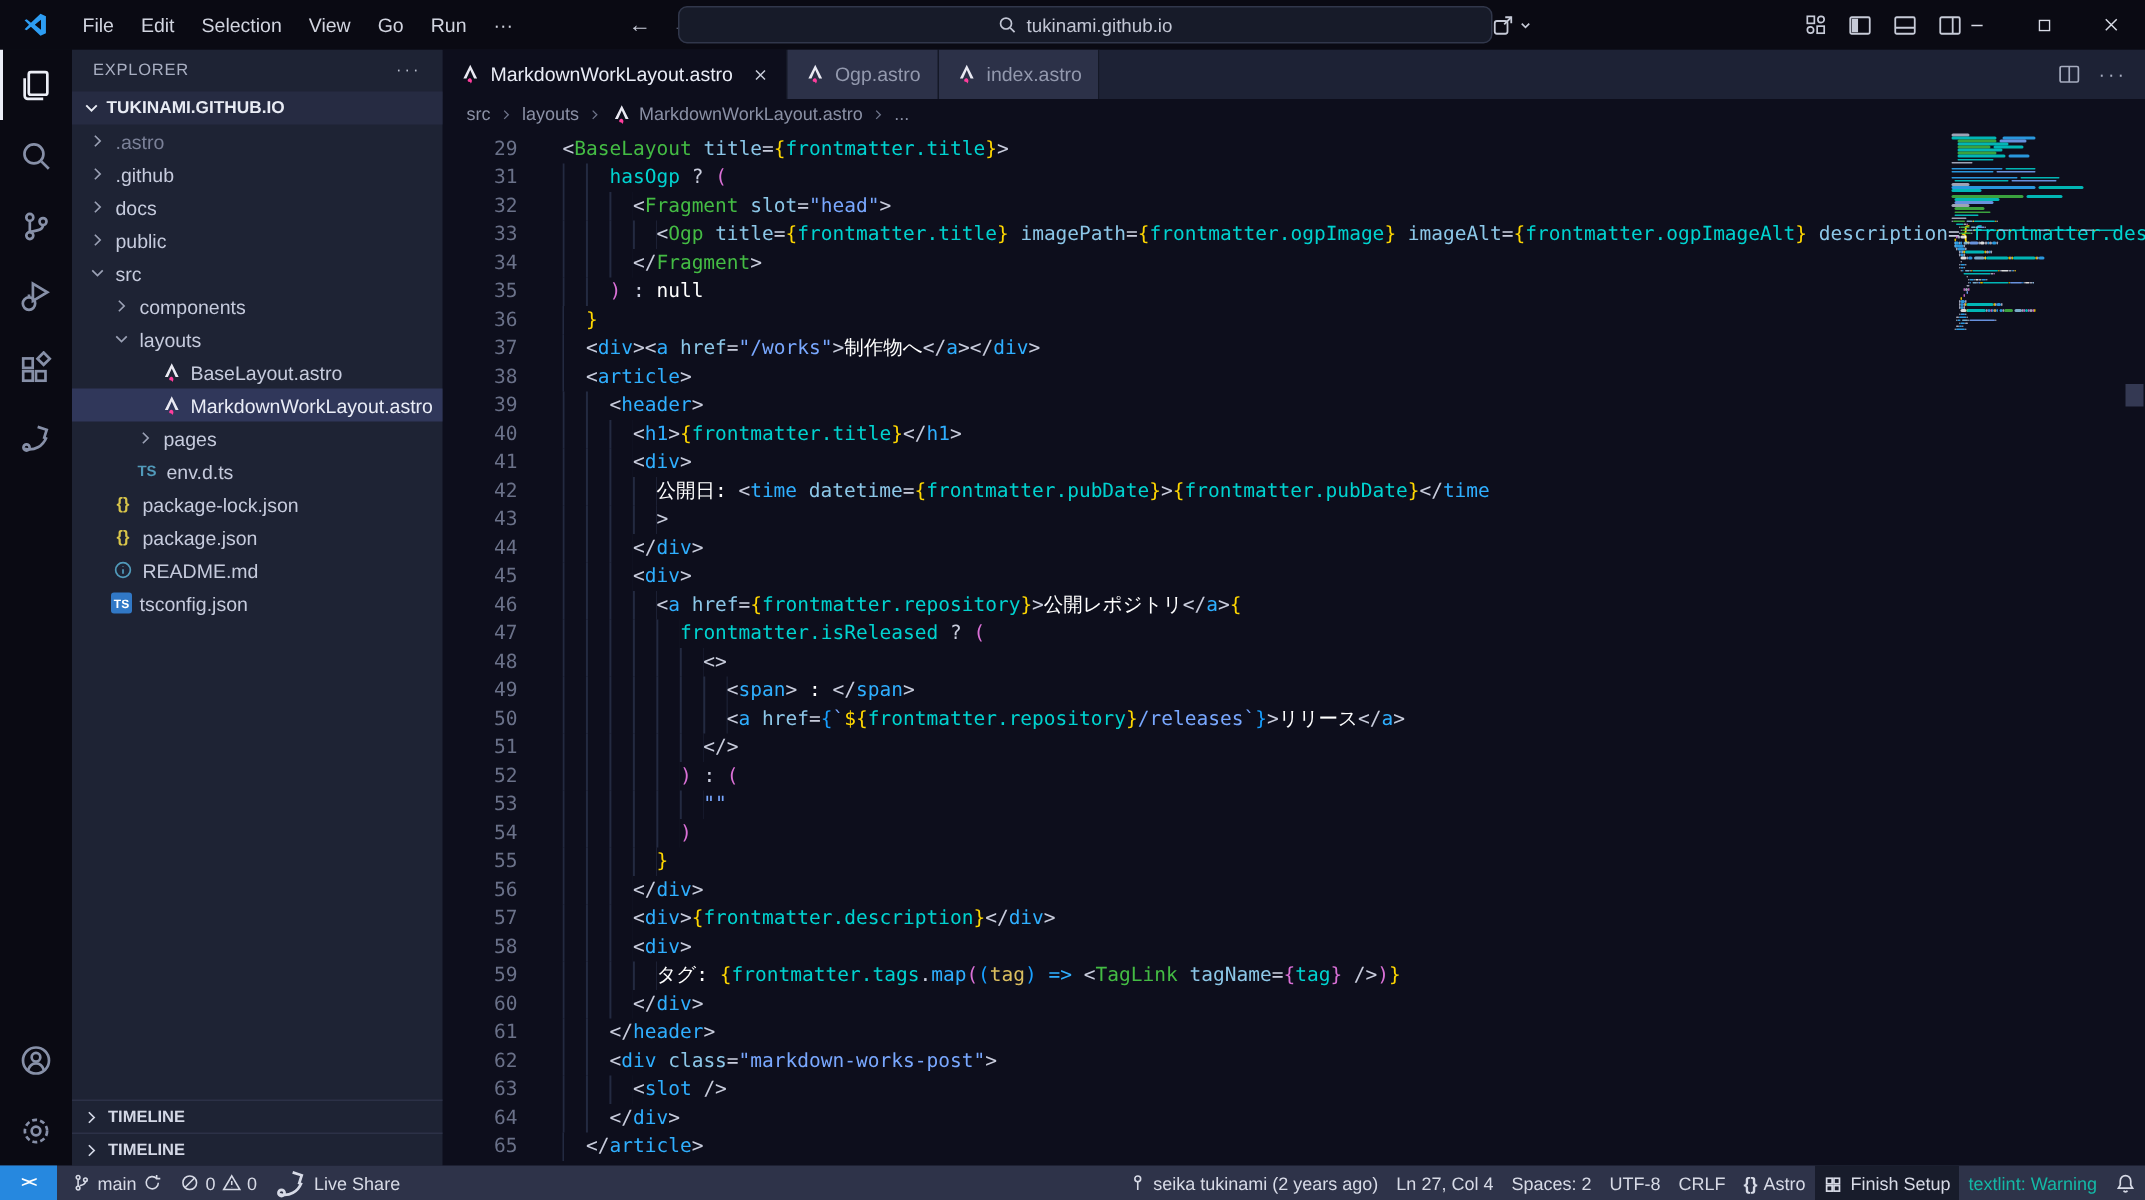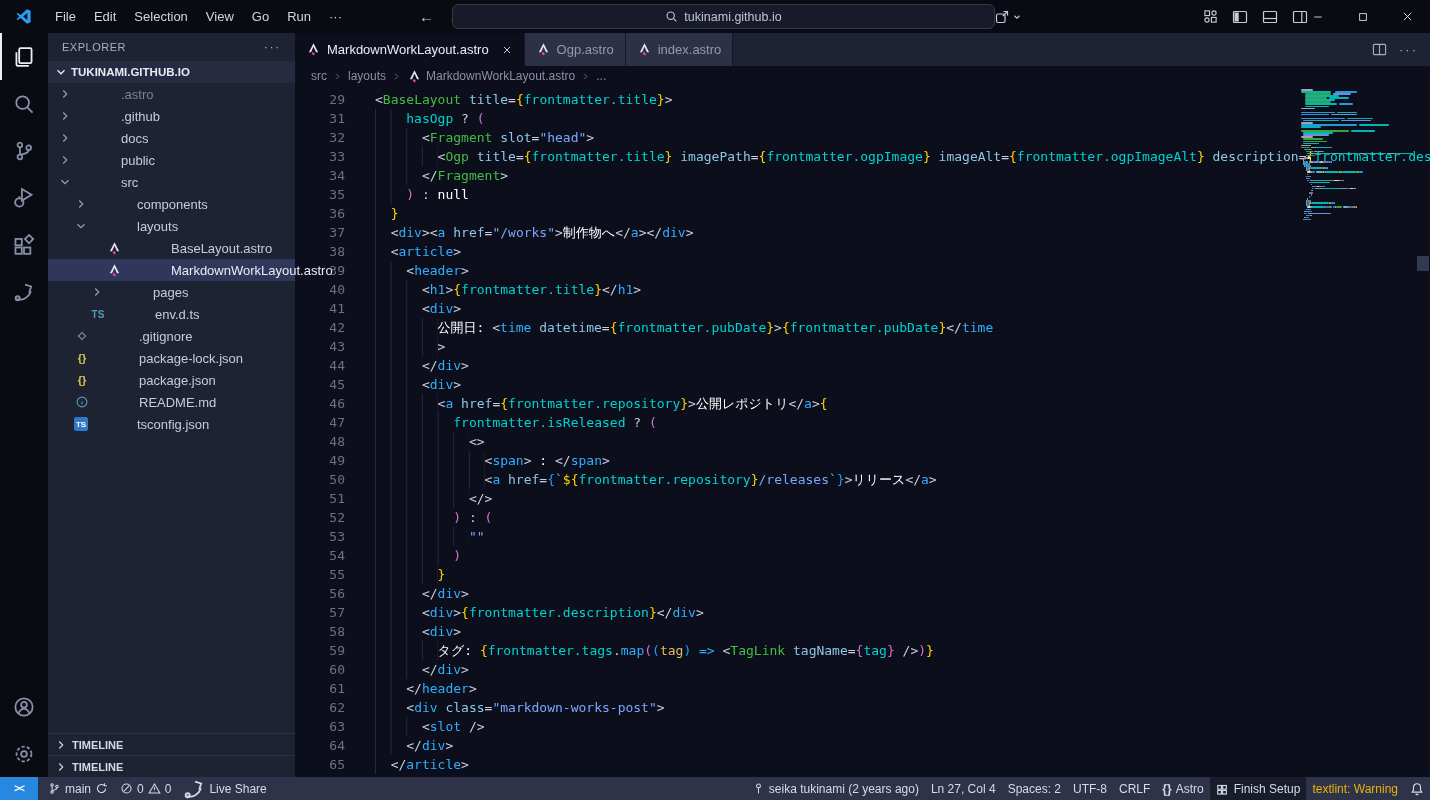--- a/index.html
+++ b/index.html
@@ -28,21 +28,21 @@
   .ab-icon { height:47px; display:flex; align-items:center; justify-content:center; color:#8790a8; border-left:2px solid transparent; border-right:2px solid transparent; }
   .ab-icon.active { color:#eceef6; border-left-color:#eceef6; }
   .ab-bottom { margin-top:auto; }
 
   
   .sidebar { width:247px; background:var(--sidebar_bg,#1e2334); flex:none; position:relative; color:#c6cbdd; }
   .sb-header { height:28px; display:flex; align-items:center; padding:0 14px; font-size:11px; letter-spacing:.5px; color:#a9afc2; }
   .sb-header .more { margin-left:auto; letter-spacing:2px; color:#b9bece; }
   .sb-root { height:22px; display:flex; align-items:center; gap:3px; font-weight:bold; font-size:11.5px; color:#e8ebf4; background:#262b42; padding-left:6px; }
   .tree {}
-  .trow { height:22px; display:flex; align-items:center; cursor:default;gap:44px; }
+  .trow { height:22px; display:flex; align-items:center; cursor:default; }
   .trow .lbl { margin-left:5px; white-space:nowrap; }
   .trow.dim .lbl { color:#7b8198; }
   .trow.selected { background:#30375a; color:#e9ecf6; }
   .trow .chev { color:#9ba1b5; }
   .ficon { width:16px; height:16px; display:inline-flex; align-items:center; justify-content:center; font-size:9px; font-weight:bold; flex:none; }
   .ficon.ts { color:#519aba; font-size:10px; }
   .ficon.js { color:#d8c54a; font-size:10px; }
   .ficon.json { color:#d8c54a; font-size:11px; }
   .ficon.tsconfig { background:#3178c6; color:#fff; font-size:8px; border-radius:2px; width:14px; height:14px; }
   .sb-panels { position:absolute; bottom:0; left:0; right:0; }
@@ -76,21 +76,21 @@
 
   .minimap { position:absolute; top:3px; right:15px; width:114px; height:100%; }
   .minimap i { position:absolute; height:1.5px; border-radius:1px; opacity:.85; }
   .vscroll { position:absolute; right:0; top:0; width:14px; height:100%; }
   .vthumb { position:absolute; top:170px; right:1px; width:12px; height:15px; background:#4a5172; opacity:.65; }
 
   
   .statusbar { position:absolute; bottom:0; left:0; right:0; height:23px; background:var(--statusbar_bg,#2e3349); display:flex; align-items:center; font-size:12px; color:#d7dae6; z-index:30; }
   .sb-remote { width:38px; height:23px; background:var(--remote_bg,#2688df); color:#fff; display:flex; align-items:center; justify-content:center; font-weight:bold; font-size:10px; letter-spacing:-1px; flex:none; }
   .sitem { display:flex; align-items:center; gap:4px; padding:0 6px; height:23px; white-space:nowrap; }
-  .sitem.dim { color:#eab308; }
+  .sitem.dim { color:#14b8a6; }
   .sitem.highlight { background:#181c2b; }
   .sb-left { display:flex; margin-left:4px; }
   .sb-right { margin-left:auto; display:flex; align-items:center; }
 </style>
 </head>
 <body>
 
 <div class="titlebar">
   <div class="vslogo ic">
     <svg width="17" height="17" viewBox="0 0 16 16">
@@ -333,28 +333,20 @@
           <span class="chev ic">
             <svg width="14" height="14" viewBox="0 0 16 16" fill="none" stroke="currentColor" stroke-width="1.3">
               <path d="M6 4l4 4-4 4"></path>
             </svg>
           </span>
           <span class="lbl">pages</span>
         </div>
         <div class="trow" style="padding-left:42px">
           <span class="ficon ts">TS</span>
           <span class="lbl">env.d.ts</span>
-        </div>
-        <div class="trow" style="padding-left:26px">
-          <span class="ficon">
-            <svg width="14" height="14" viewBox="0 0 16 16" fill="none" stroke="#8a8fa3" stroke-width="1.2">
-              <rect x="5.2" y="5.2" width="5.6" height="5.6" transform="rotate(45 8 8)"></rect>
-            </svg>
-          </span>
-          <span class="lbl">.gitignore</span>
         </div>
         <div class="trow" style="padding-left:26px">
           <span class="ficon json">{}</span>
           <span class="lbl">package-lock.json</span>
         </div>
         <div class="trow" style="padding-left:26px">
           <span class="ficon json">{}</span>
           <span class="lbl">package.json</span>
         </div>
         <div class="trow" style="padding-left:26px">

